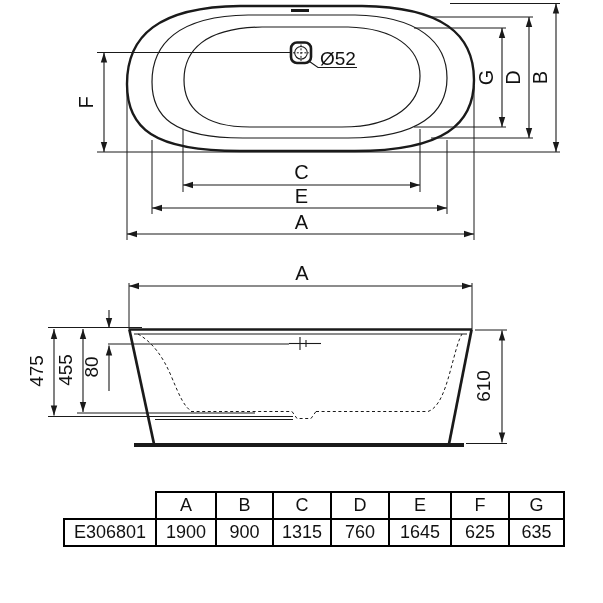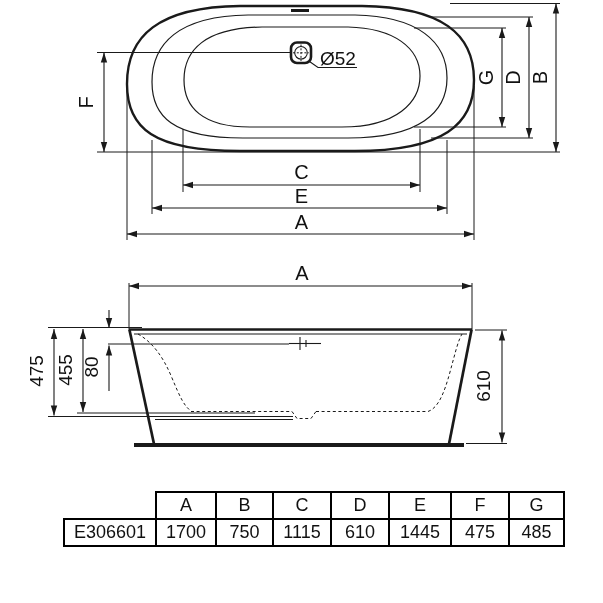--- a/index.html
+++ b/index.html
@@ -170,25 +170,25 @@
         <td class="blank"></td>
         <th>A</th>
         <th>B</th>
         <th>C</th>
         <th>D</th>
         <th>E</th>
         <th>F</th>
         <th>G</th>
       </tr>
       <tr>
-        <td>E306601</td>
-        <td>1700</td>
-        <td>750</td>
-        <td>1115</td>
-        <td>610</td>
-        <td>1445</td>
-        <td>475</td>
-        <td>485</td>
+        <td>E306801</td>
+        <td>1900</td>
+        <td>900</td>
+        <td>1315</td>
+        <td>760</td>
+        <td>1645</td>
+        <td>625</td>
+        <td>635</td>
       </tr>
     </tbody>
   </table>
 
 </div>
 
 </body></html>

